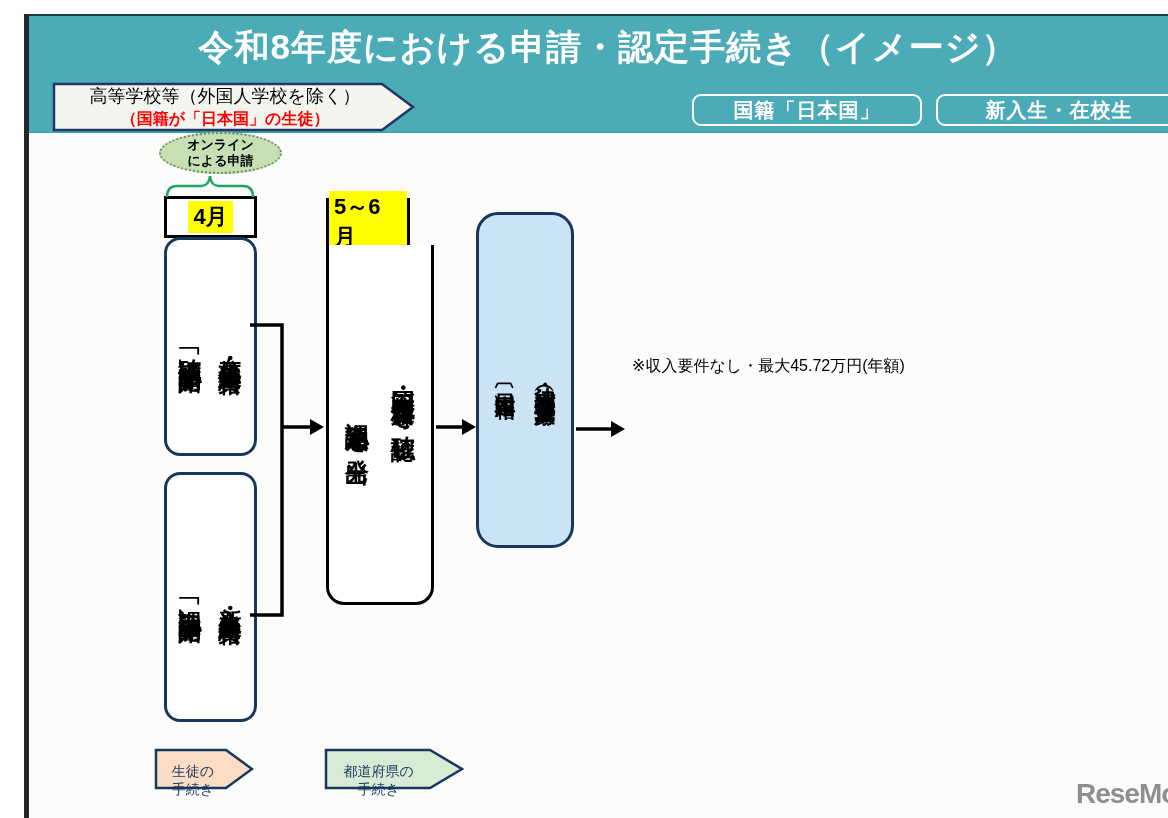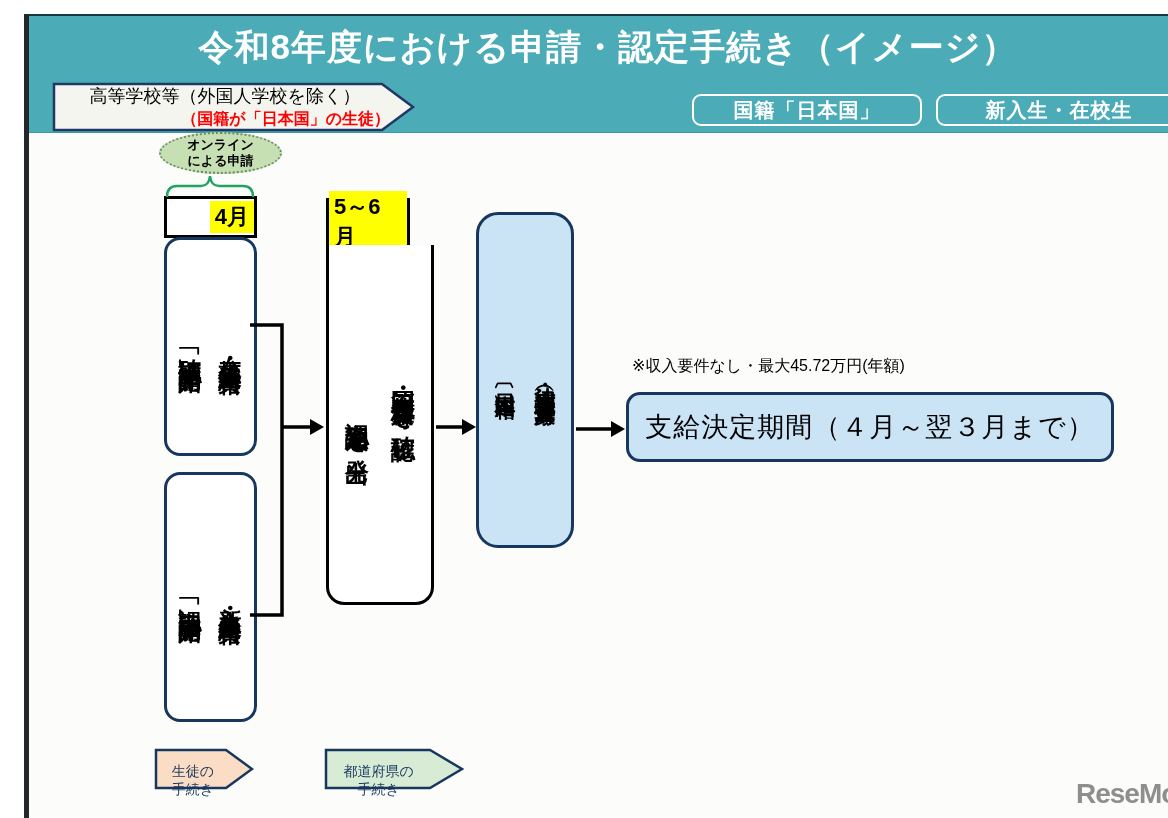--- a/index.html
+++ b/index.html
@@ -12,40 +12,40 @@
                background:#4BACB8; border-top:2px solid #16393F; border-bottom:1px solid #3E99A5; }
   .page-title { position:absolute; left:0; top:8px; width:100%; text-align:center;
                 color:#FFFFFF; font-size:35px; font-weight:700; letter-spacing:1px; }
 
   .left-strip { position:absolute; left:0; top:14px; width:5px; height:804px; background:#23272B; }
 
   
   .audience { position:absolute; left:28px; top:82px; width:364px; height:50px; }
   .audience .txt { position:absolute; left:8px; top:2px; width:330px; text-align:center; }
   .audience .l1 { font-size:18px; color:#000; font-weight:500; }
-  .audience .l2 { font-size:16px; color:#FF0000; font-weight:700; margin-top:1px;text-align:right; }
+  .audience .l2 { font-size:16px; color:#FF0000; font-weight:700; margin-top:1px; }
 
   
   .badge { position:absolute; top:94px; height:32px; border:2.5px solid #FFFFFF; border-radius:9px;
            color:#FFFFFF; font-size:20px; font-weight:600; letter-spacing:1px;
            display:flex; align-items:center; justify-content:center; }
   .badge.nationality { left:668px; width:230px; }
   .badge.students   { left:912px; width:246px; }
 
   
   .oval { position:absolute; left:135px; top:132px; width:123px; height:42px;
           background:#C6E0B4; border:2px dotted #6B8F60; border-radius:50%;
           display:flex; align-items:center; justify-content:center; text-align:center;
           font-size:13px; font-weight:700; line-height:1.2; color:#000; }
 
   .pre { white-space:pre-line; }
 
   
   .month { position:absolute; background:#FFFFFF; border:3.5px solid #000;
-           display:flex; align-items:center; justify-content:flex-end; }
+           display:flex; align-items:center; justify-content:center; }
   .month.april { left:140px; top:196px; width:93px; height:42px; }
   .month.mayjune { left:302px; top:198px; width:84px; height:47px; }
   .hl { background:#FFFF00; padding:1px 5px; font-size:22px; font-weight:600; color:#000; }
 
   
   .vbox { position:absolute; background:#FFFFFF; border:3px solid #17375E; border-radius:16px;
           writing-mode:vertical-rl; text-orientation:mixed; text-align:center;
           font-weight:600; color:#000; display:flex; align-items:center; justify-content:center; }
   .vbox.current { left:140px; top:237px; width:93px; height:219px; font-size:23px; letter-spacing:2px; line-height:40px; }
   .vbox.newst   { left:140px; top:472px; width:93px; height:250px; font-size:23px; letter-spacing:2px; line-height:40px; }
@@ -118,21 +118,20 @@
   <div class="vbox current pre">在校生・受給資格
 「確認」申請開始</div>
   <div class="vbox newst pre">新入生・受給資格
 「認定」申請開始</div>
   <div class="vbox confirm pre">国籍・在留資格等を確認し、
 認定通知を発出</div>
   <div class="vbox law pre">法律・本則（就学支援金対象）
 〔日本国籍〕</div>
 
   <div class="pay-note">※収入要件なし・最大45.72万円(年額)</div>
-  <div class="pay-box">支給決定期間（４月～翌３月まで）</div>
 
 
   <svg class="overlay" width="1168" height="818" viewBox="0 0 1168 818">
     <g>
       <path d="M143,197 Q143,186 153,186 L177,186 Q185,186 186,176 Q187,186 195,186 L219,186 Q229,186 229,197" fill="none" stroke="#21A366" stroke-width="2.5"></path>
     </g>
     <g>
       <path d="M226,325 H258 V615 H226" fill="none" stroke="#000" stroke-width="3.5"></path>
     </g>
     <g>

